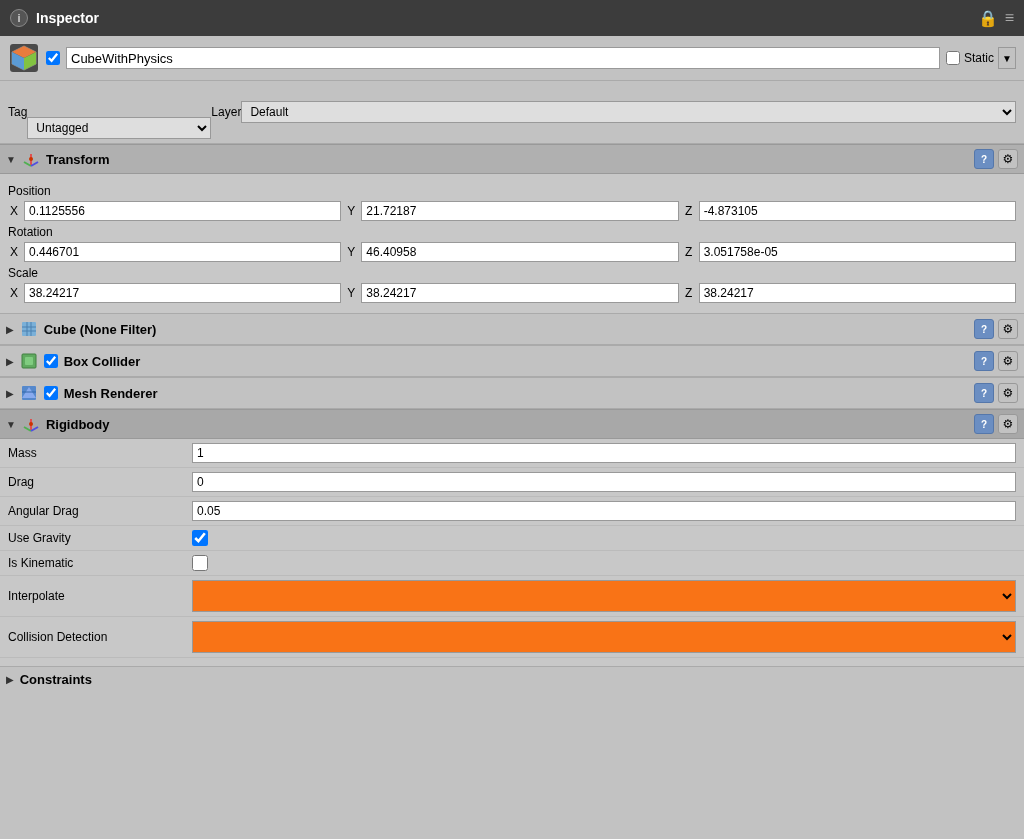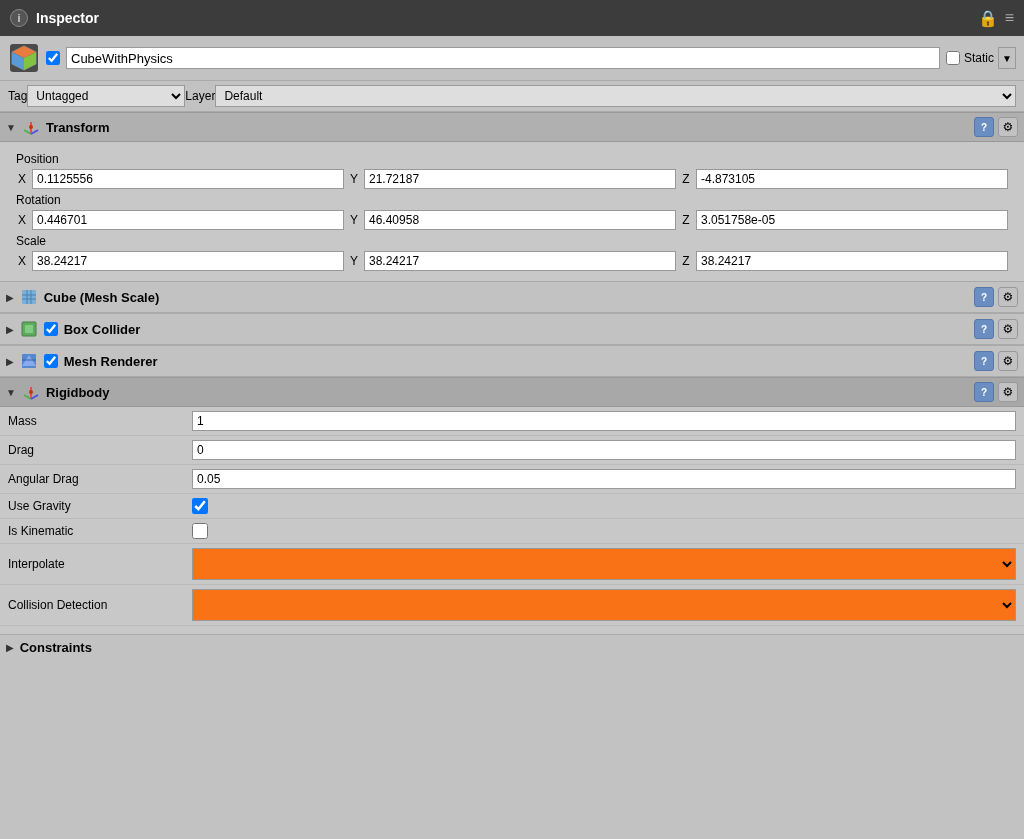--- a/index.html
+++ b/index.html
@@ -107,21 +107,21 @@
       font-size: 12px;
       font-weight: normal;
     }
     .tag-select, .layer-select {
       height: 22px;
       background: #dedede;
       border: 1px solid #999;
       padding: 1px 4px;
       font-size: 12px;
     }
-    .tag-select { width: 158px; }
+    .tag-select { width: 184px; margin-top: 32px; }
     .layer-select { flex: 1; }
 
     
     .section-header {
       background: #b0b0b0;
       display: flex;
       align-items: center;
       padding: 4px 6px;
       border-top: 1px solid #999;
       border-bottom: 1px solid #999;
@@ -163,21 +163,21 @@
       border: 1px solid #999;
       border-radius: 3px;
       display: flex; align-items: center; justify-content: center;
       font-size: 12px;
       cursor: pointer;
     }
 
     
     .transform-section {
       background: #c8c8c8;
-      padding: 6px 16px;
+      padding: 6px 8px;
     }
     .field-group-label {
       font-size: 12px;
       font-weight: normal;
       margin-bottom: 3px;
       margin-top: 4px;
     }
     .xyz-row {
       display: flex;
       align-items: center;
@@ -370,21 +370,21 @@
   <div class="component-row">
     <span class="collapse-arrow">▶</span>
 
     <svg width="18" height="18" viewBox="0 0 18 18">
       <rect x="2" y="2" width="14" height="14" fill="#7ab0d8" rx="1"></rect>
       <line x1="2" y1="7" x2="16" y2="7" stroke="#4a80b0" stroke-width="1"></line>
       <line x1="2" y1="11" x2="16" y2="11" stroke="#4a80b0" stroke-width="1"></line>
       <line x1="7" y1="2" x2="7" y2="16" stroke="#4a80b0" stroke-width="1"></line>
       <line x1="11" y1="2" x2="11" y2="16" stroke="#4a80b0" stroke-width="1"></line>
     </svg>
-    <span class="comp-title">Cube (Mesh Scale)</span>
+    <span class="comp-title">Cube (None Filter)</span>
     <div class="section-actions">
       <div class="sec-btn">?</div>
       <div class="sec-gear">⚙</div>
     </div>
   </div>
 
   <div class="component-row">
     <span class="collapse-arrow">▶</span>
 
     <svg width="18" height="18" viewBox="0 0 18 18">

